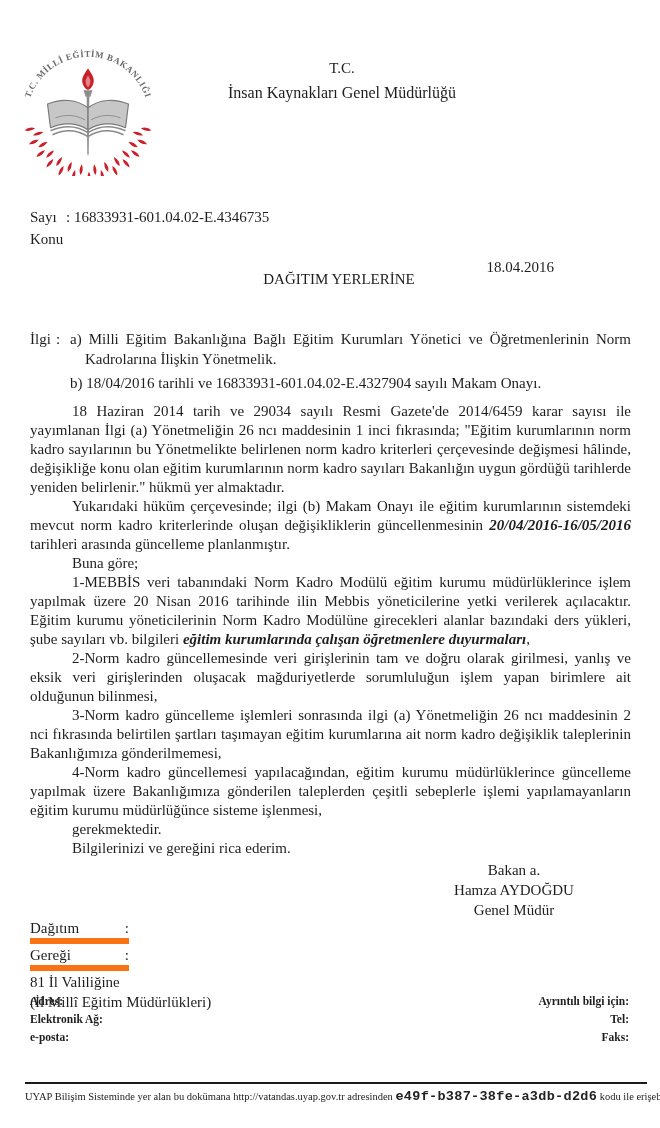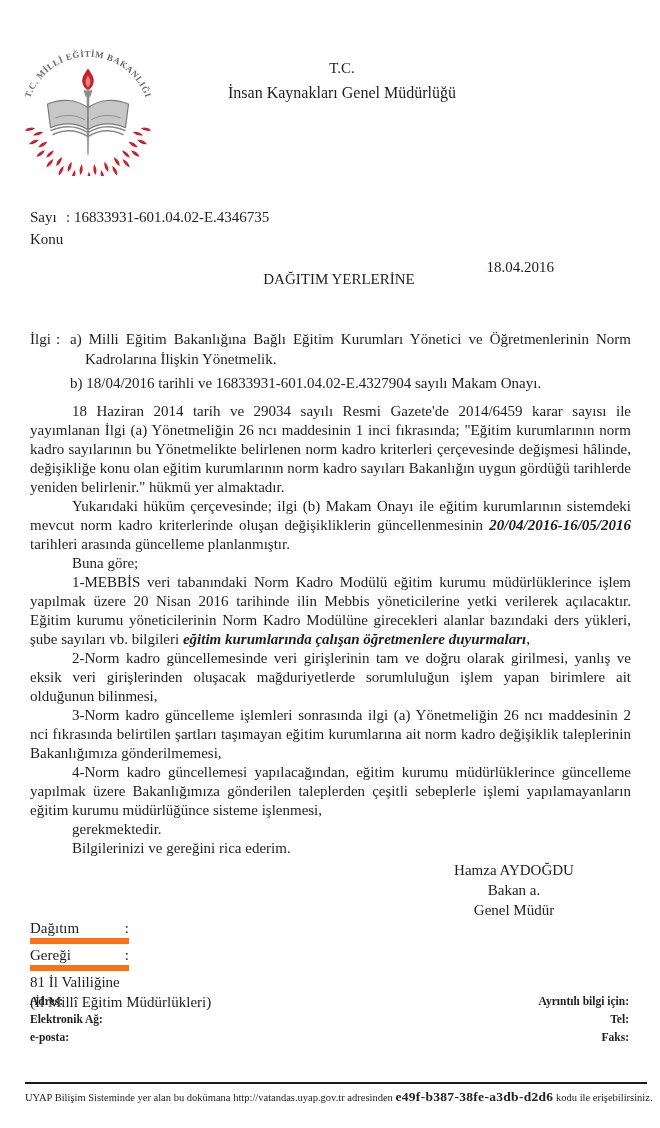--- a/index.html
+++ b/index.html
@@ -35,21 +35,21 @@
   .signature div{margin:0;}
   
   .distribution{position:absolute;left:30px;top:918px;font-size:15px;line-height:20px;}
   .dist-underline{display:inline-flex;justify-content:space-between;width:99px;border-bottom:6px solid #f97316;}
   .dist-row{margin-bottom:1px;}
   
   .footer-info{position:absolute;left:30px;right:31px;top:992px;font-size:11.5px;line-height:18px;font-weight:bold;display:flex;justify-content:space-between;}
   .footer-right{text-align:right;}
   .rule{position:absolute;left:25px;right:13px;top:1082px;border-top:2.5px solid #1a1a1a;height:0;}
   .uyap{position:absolute;left:25px;right:6px;top:1089px;font-size:10.5px;color:#222;white-space:nowrap;}
-  .uyap-code{font-size:13.5px;font-weight:bold;letter-spacing:.3px;}
+  .uyap-code{font-size:13.5px;font-weight:bold;letter-spacing:.3px;font-family:Liberation Mono, monospace;}
 </style>
 </head>
 <body>
 
 <div class="page">
 
   <div class="logo">
     <svg viewBox="0 0 150 132" width="148" height="132">
       <defs>
         <path id="lf" d="M0 -5.5 Q3.1 -0.5 0 5.5 Q-3.1 -0.5 0 -5.5" fill="#c9202a"></path>
@@ -139,22 +139,22 @@
     <p>Buna göre;</p>
     <p><span>1-MEBBİS veri tabanındaki Norm Kadro Modülü eğitim kurumu müdürlüklerince işlem yapılmak üzere 20 Nisan 2016 tarihinde ilin Mebbis yöneticilerine yetki verilerek açılacaktır. Eğitim kurumu yöneticilerinin Norm Kadro Modülüne girecekleri alanlar bazındaki ders yükleri, şube sayıları vb. bilgileri </span><span class="bi">eğitim kurumlarında çalışan öğretmenlere duyurmaları</span><span>,</span></p>
     <p>2-Norm kadro güncellemesinde veri girişlerinin tam ve doğru olarak girilmesi, yanlış ve eksik veri girişlerinden oluşacak mağduriyetlerde sorumluluğun işlem yapan birimlere ait olduğunun bilinmesi,</p>
     <p>3-Norm kadro güncelleme işlemleri sonrasında ilgi (a) Yönetmeliğin 26 ncı maddesinin 2 nci fıkrasında belirtilen şartları taşımayan eğitim kurumlarına ait norm kadro değişiklik taleplerinin Bakanlığımıza gönderilmemesi,</p>
     <p>4-Norm kadro güncellemesi yapılacağından, eğitim kurumu müdürlüklerince güncelleme yapılmak üzere Bakanlığımıza gönderilen taleplerden çeşitli sebeplerle işlemi yapılamayanların eğitim kurumu müdürlüğünce sisteme işlenmesi,</p>
     <p>gerekmektedir.</p>
     <p>Bilgilerinizi ve gereğini rica ederim.</p>
   </div>
 
   <div class="signature">
+    <div>Bakan a.</div>
     <div>Hamza AYDOĞDU</div>
-    <div>Bakan a.</div>
     <div>Genel Müdür</div>
   </div>
 
   <div class="distribution">
     <div class="dist-row">
       <span class="dist-underline">
         <span>Dağıtım</span>
         <span>:</span>
       </span>
     </div>

